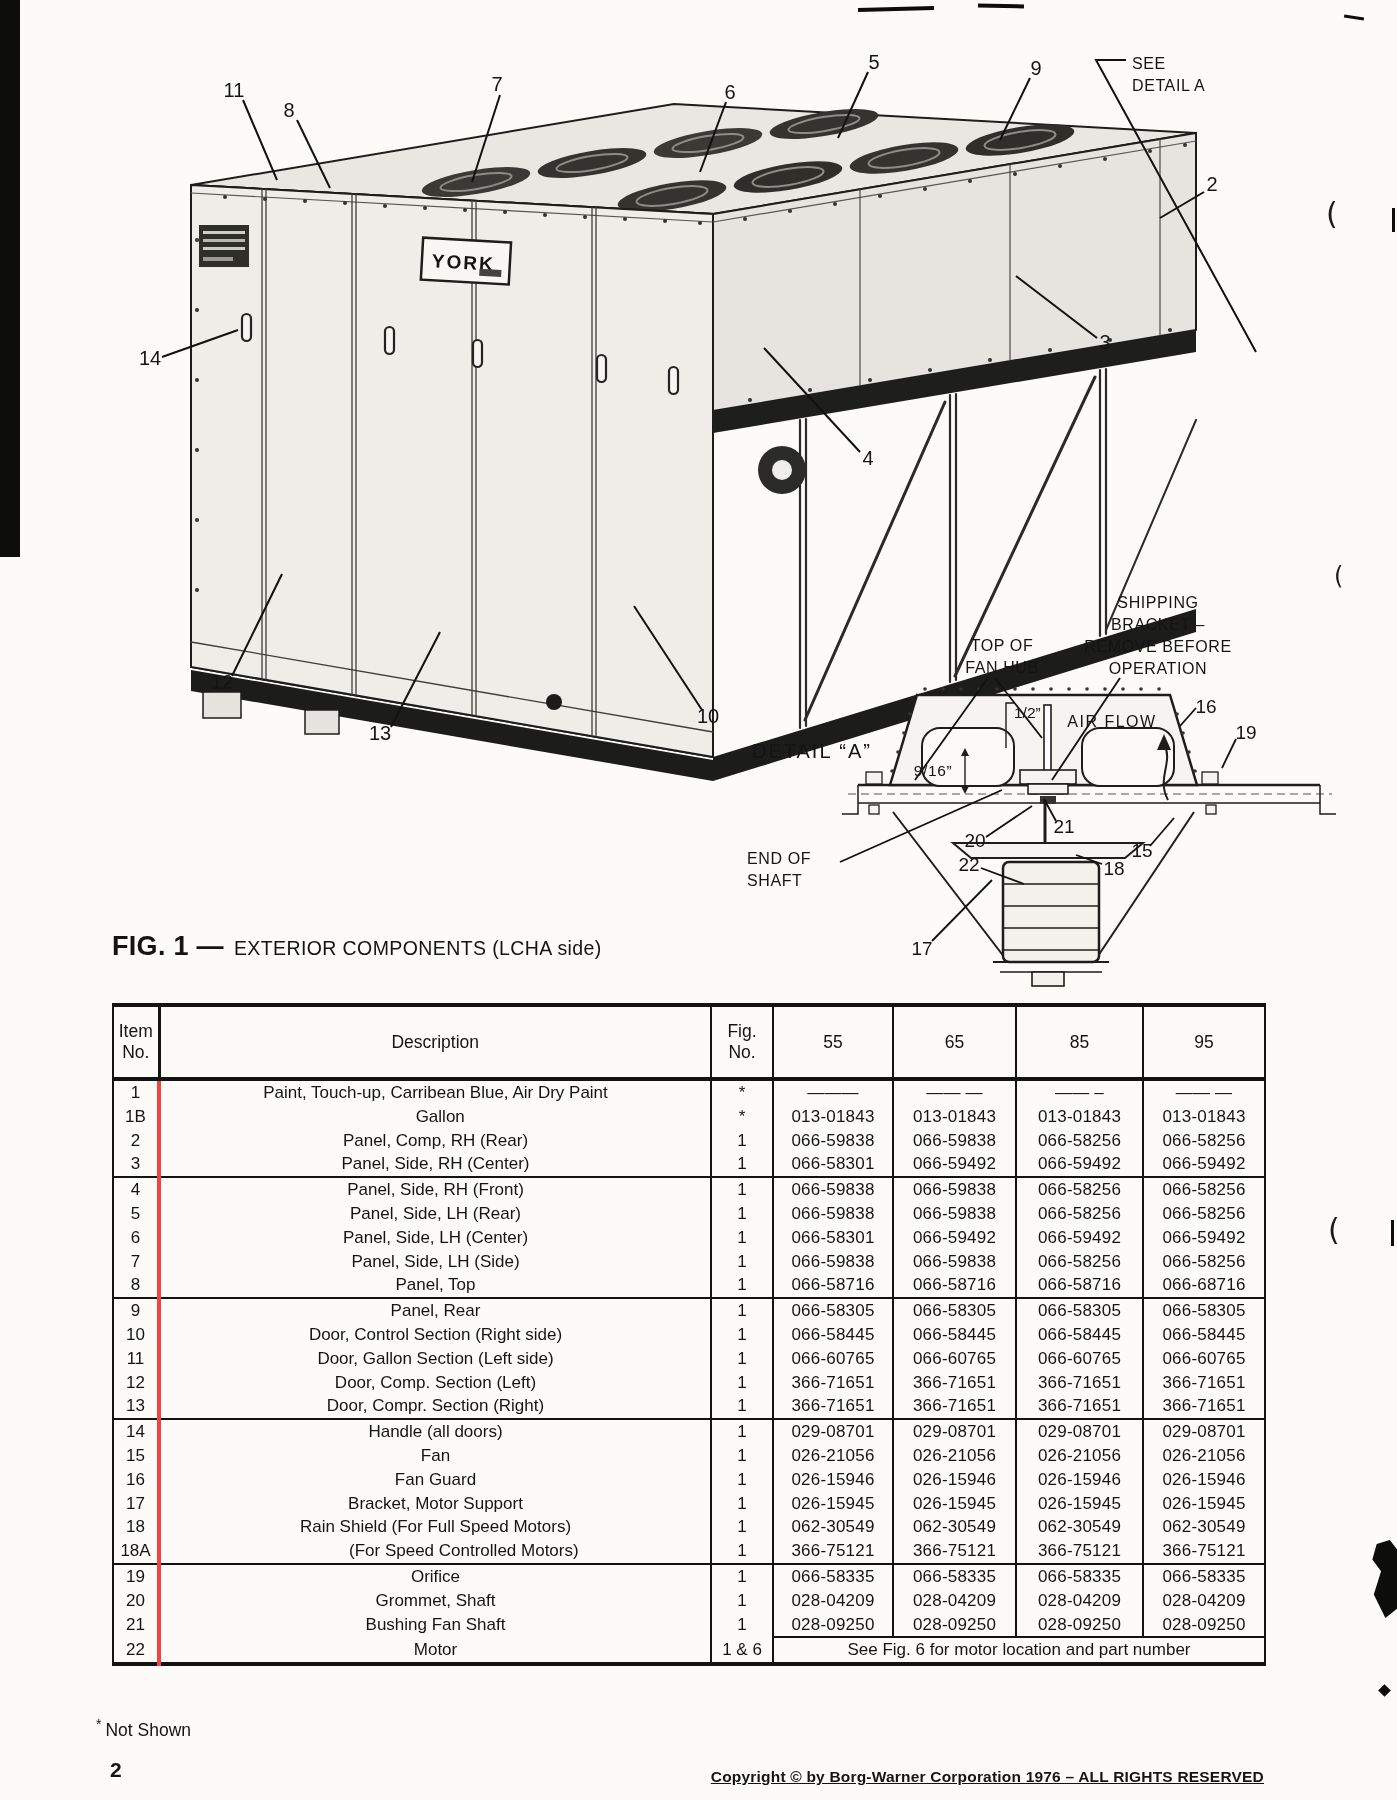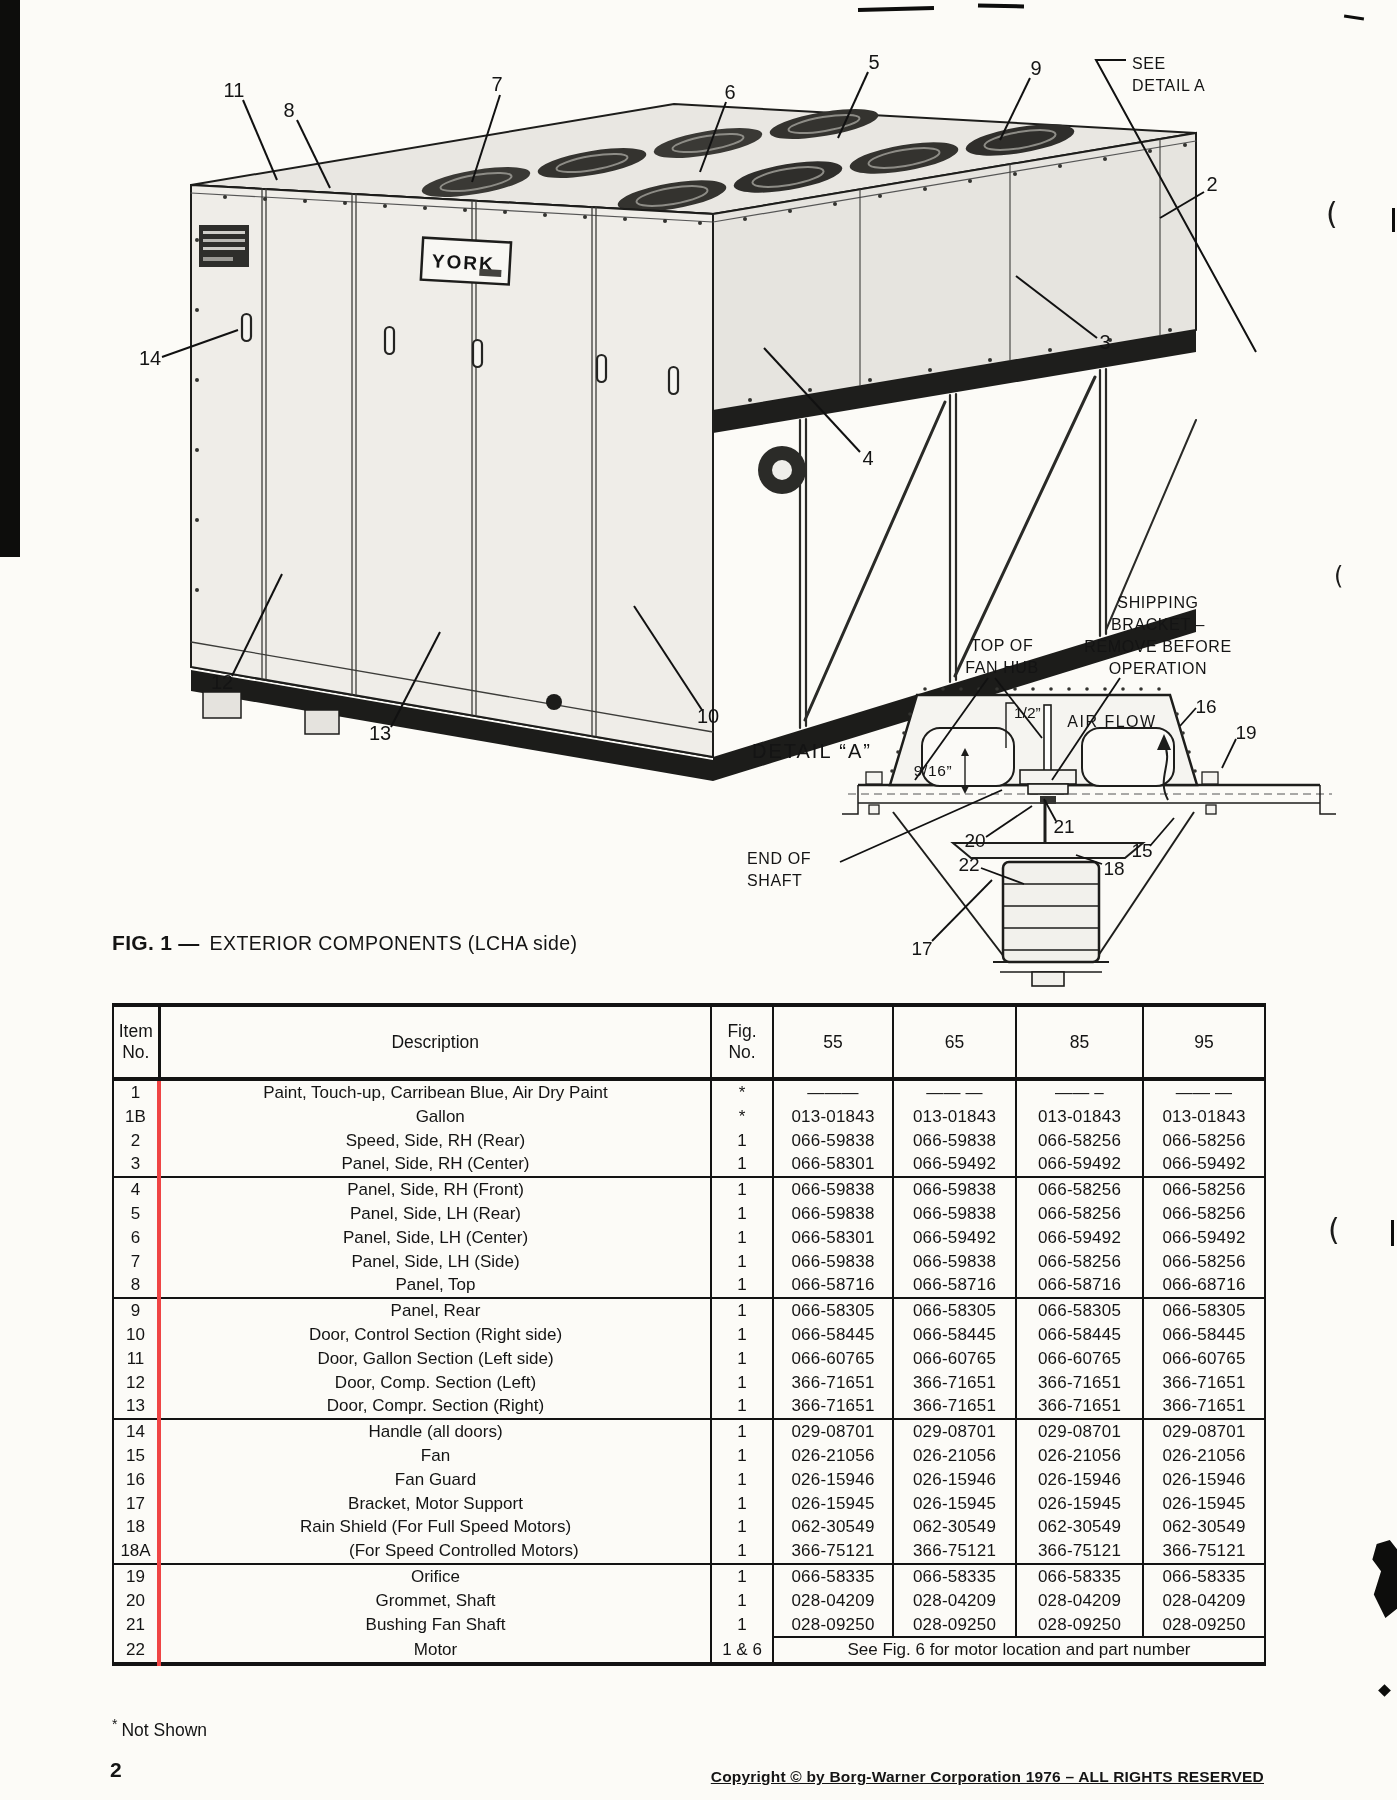--- a/index.html
+++ b/index.html
@@ -6,21 +6,21 @@
   #page{position:relative;width:1397px;height:1800px;background:#fcfbf7;overflow:hidden;
         font-family:"Liberation Sans", sans-serif;color:#141414;}
   svg text{font-family:"Liberation Sans", sans-serif;fill:#141414;}
   .callout-num{font-size:20px;}
   .detail-num{font-size:19px;}
   .detail-label{font-size:16px;letter-spacing:.6px;}
   .small-label{font-size:15.5px;}
 
   
   #fig-caption{position:absolute;left:112px;top:931px;white-space:nowrap;}
-  #fig-caption .fig-label{font-weight:bold;font-size:21px;letter-spacing:.3px;}
+  #fig-caption .fig-label{font-weight:bold;font-size:27px;letter-spacing:.3px;}
   #fig-caption .fig-title{font-size:19.5px;letter-spacing:.4px;margin-left:10px;}
 
   
   #table-wrap{position:absolute;left:112px;top:1003px;}
   table.parts{border-collapse:collapse;table-layout:fixed;width:1152px;
       border-top:4px solid #131313;border-bottom:4px solid #131313;
       border-left:2px solid #131313;border-right:2px solid #131313;}
   table.parts th, table.parts td{padding:0;font-weight:normal;font-size:17px;line-height:23.8px;
       overflow:hidden;}
   table.parts thead th{border-bottom:4px solid #131313;height:70px;vertical-align:middle;text-align:center;
@@ -29,21 +29,21 @@
   th.h-fig{border-left:2px solid #131313;margin-left:10px;}
   th.h-model{border-left:2px solid #131313;font-size:18px;}
   td.c-item{text-align:center;}
   td.c-desc{border-left:4px solid #ef4444;padding-left:9px;white-space:pre;text-align:center;}
   td.c-fig{border-left:2px solid #131313;text-align:center;}
   td.c-part{border-left:2px solid #131313;text-align:center;letter-spacing:.2px;}
   td.c-note{border-left:2px solid #131313;border-top:2.5px solid #131313;text-align:center;}
   tr.group-start td{border-top:2.5px solid #131313;}
 
   
-  #footnote{position:absolute;left:112px;top:1716px;font-size:17.5px;}
+  #footnote{position:absolute;left:96px;top:1716px;font-size:17.5px;}
   #footnote .ast{vertical-align:super;font-size:14px;margin-right:4px;}
   #page-num{position:absolute;left:110px;top:1758px;font-size:21px;font-weight:bold;}
   #copyright{position:absolute;right:133px;top:1768px;font-size:15.5px;font-weight:bold;letter-spacing:.2px;text-decoration:underline;}
 
   
   .artifact{position:absolute;background:#0d0d0c;}
   .paren{position:absolute;color:#1b1b1a;font-size:30px;font-family:"DejaVu Sans",sans-serif;}
 </style>
 </head>
 <body>
@@ -407,21 +407,21 @@
             <td class="c-item">1B</td>
             <td class="c-desc">  Gallon</td>
             <td class="c-fig">*</td>
             <td class="c-part">013-01843</td>
             <td class="c-part">013-01843</td>
             <td class="c-part">013-01843</td>
             <td class="c-part">013-01843</td>
           </tr>
           <tr>
             <td class="c-item">2</td>
-            <td class="c-desc">Speed, Side, RH (Rear)</td>
+            <td class="c-desc">Panel, Comp, RH (Rear)</td>
             <td class="c-fig">1</td>
             <td class="c-part">066-59838</td>
             <td class="c-part">066-59838</td>
             <td class="c-part">066-58256</td>
             <td class="c-part">066-58256</td>
           </tr>
           <tr>
             <td class="c-item">3</td>
             <td class="c-desc">Panel, Side, RH (Center)</td>
             <td class="c-fig">1</td>

